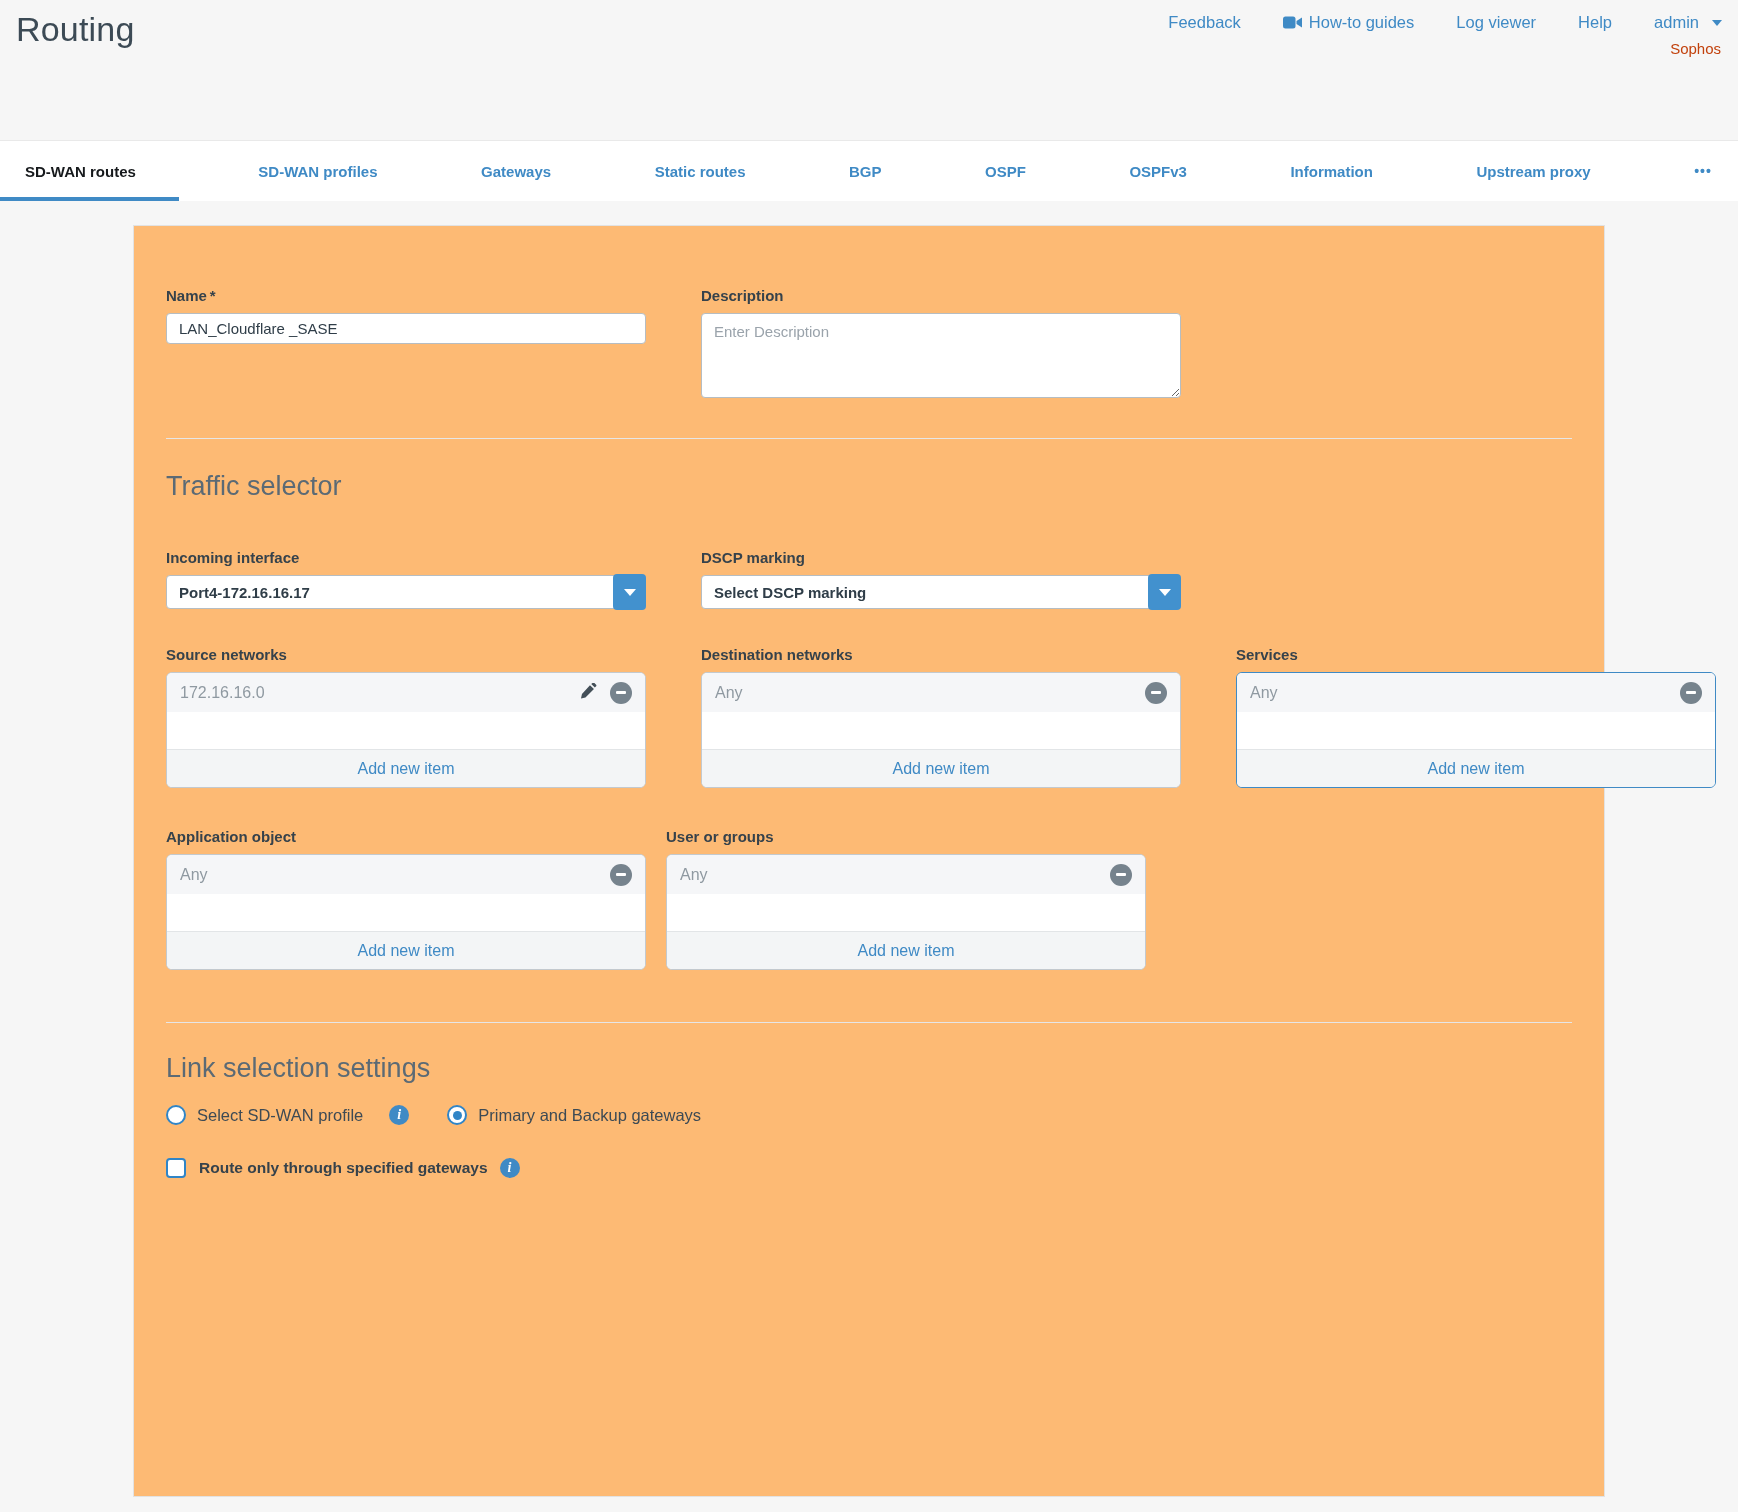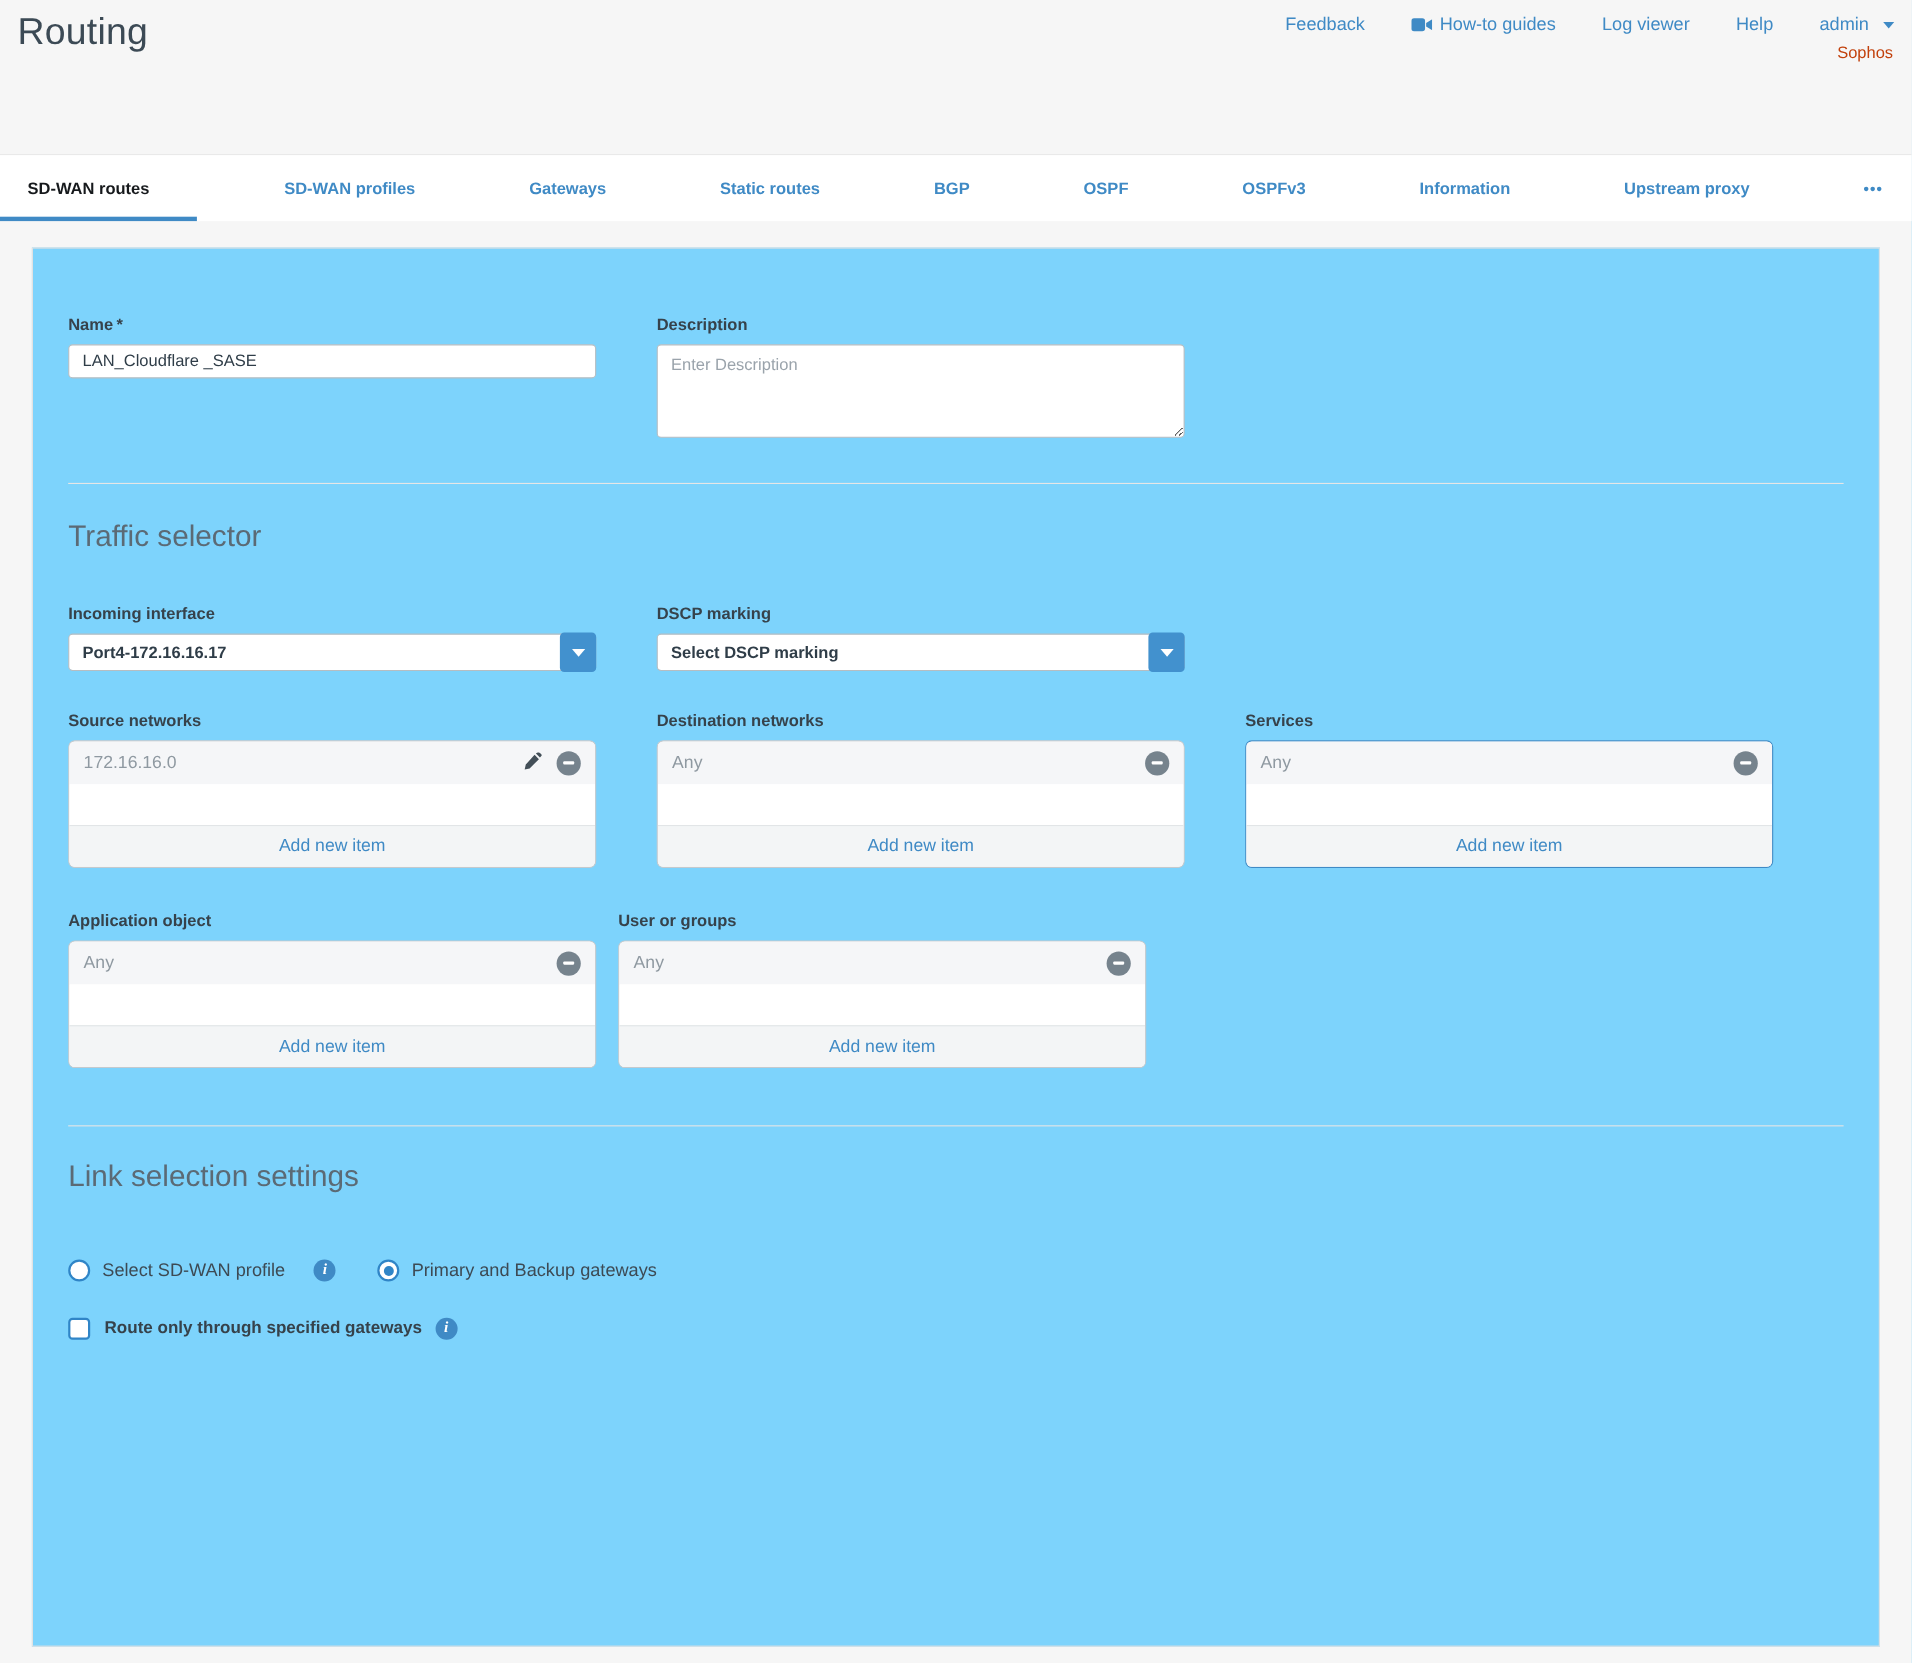--- a/index.html
+++ b/index.html
@@ -44,22 +44,22 @@
   }
   .tab:first-child { padding-left: 25px; padding-right: 43px; }
   .tab.active { color: #16191c; }
   .tab.active::after {
     content: ""; position: absolute; left: 0; right: 0; bottom: 0;
     height: 4px; background: #3f8ac5;
   }
   .tab-overflow { letter-spacing: 1px; font-size: 14px; padding-right: 0; }
   
   .card {
-    width: 1680px; min-height: 1272px; margin: 24px auto 15px auto;
-    background: #7dd3fc; border: 1px solid #e2e2e2;
+    width: 1472px; min-height: 1272px; margin: 24px auto 15px auto;
+    background: #fdba74; border: 1px solid #e2e2e2;
     padding: 61px 32px 40px 32px;
   }
   .grid3 { display: grid; grid-template-columns: 480px 480px 480px; column-gap: 55px; }
   .field-label { font-size: 15px; font-weight: 700; color: #36424b; margin-bottom: 9px; display: block; }
   .req { color: #36424b; margin-left: 3px; }
   .text-input {
     width: 480px; height: 31px; border: 1px solid #b6bdc2; border-radius: 4px;
     padding: 0 12px; font-size: 15px; color: #2f3d48; background: #fff;
     font-family: "Liberation Sans", sans-serif; outline: none;
   }
@@ -107,21 +107,21 @@
     font-size: 16px; color: #3f8ac5; cursor: pointer;
   }
   .minus-icon {
     width: 22px; height: 22px; border-radius: 50%; background: #76838d;
     display: inline-flex; align-items: center; justify-content: center;
     cursor: pointer; flex: none;
   }
   .minus-icon::after { content: ""; width: 10px; height: 3px; background: #fff; border-radius: 1px; }
   .pencil-icon { width: 19px; height: 19px; margin-right: 12px; cursor: pointer; flex: none; }
   
-  .radio-row { display: flex; align-items: center; gap: 14px; margin-top: 60px; }
+  .radio-row { display: flex; align-items: center; gap: 14px; margin-top: 21px; }
   .radio-option { display: flex; align-items: center; cursor: pointer; }
   .radio-circle {
     width: 20px; height: 20px; border-radius: 50%; border: 2.5px solid #3085c7;
     background: #fff; display: inline-flex; align-items: center; justify-content: center;
     flex: none;
   }
   .radio-circle.checked::after { content: ""; width: 9px; height: 9px; border-radius: 50%; background: #3085c7; }
   .radio-label { font-size: 16.5px; color: #3d4a54; margin-left: 11px; }
   .info-icon {
     width: 20px; height: 20px; border-radius: 50%; background: #3f8ac5;

